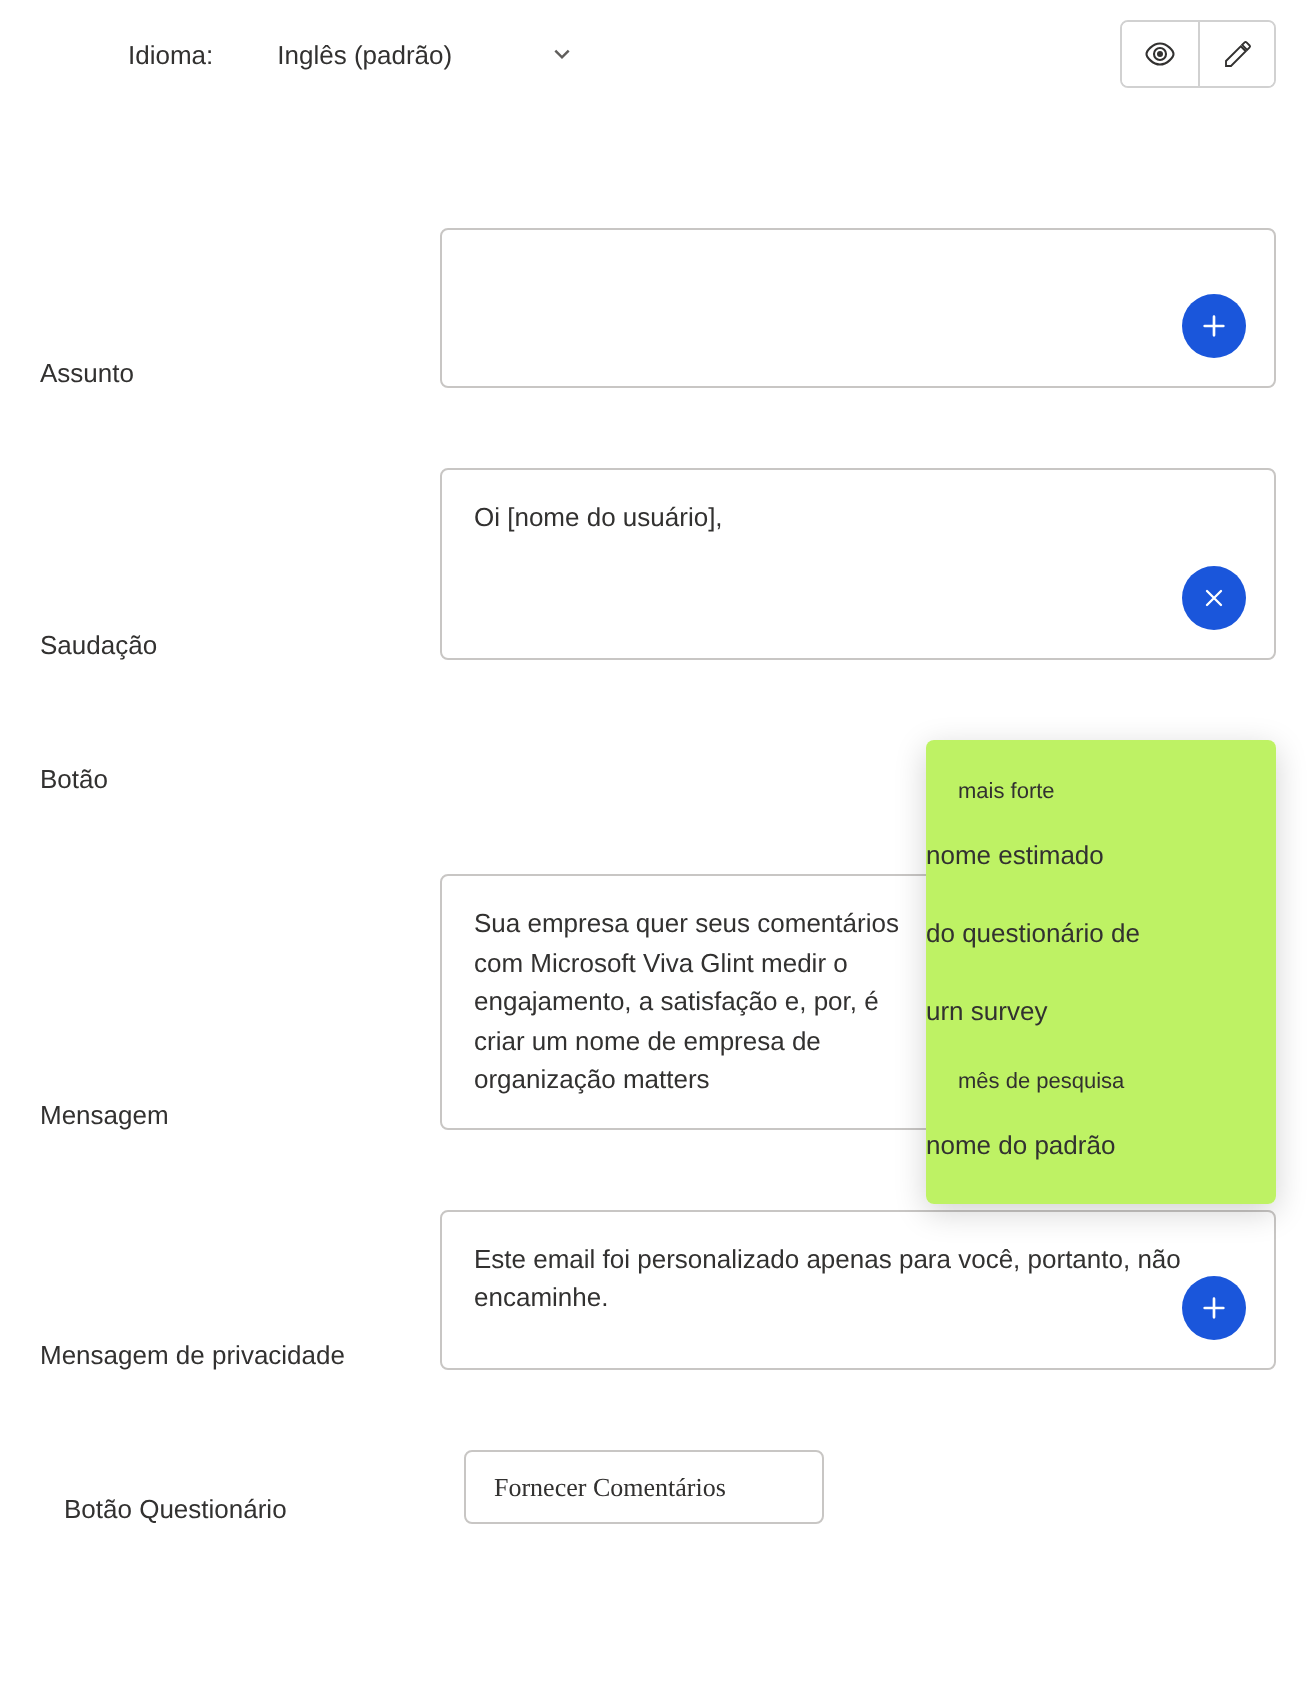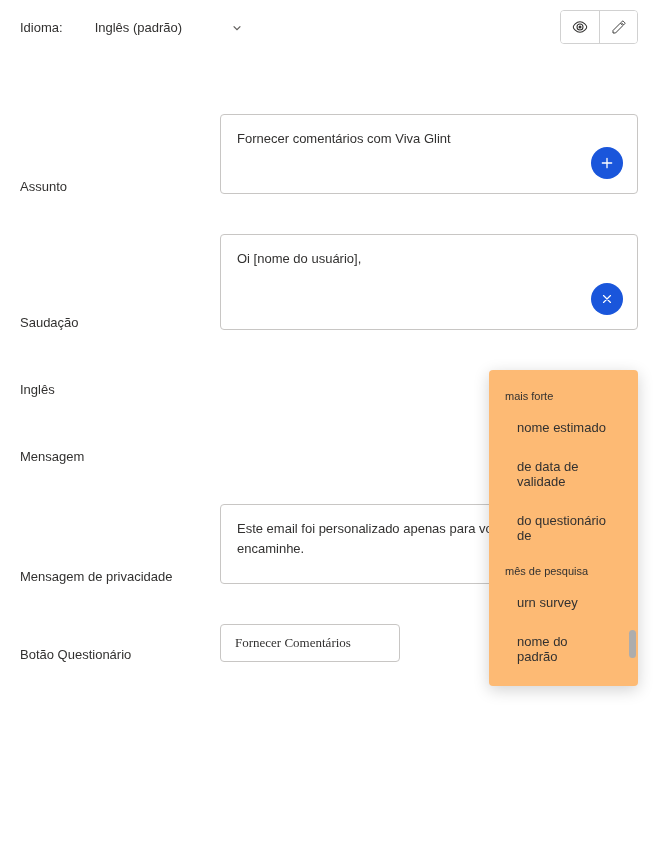--- a/index.html
+++ b/index.html
@@ -16,20 +16,21 @@
     .top-row {
       display: flex;
       justify-content: space-between;
       align-items: center;
       margin-bottom: 70px;
     }
     .lang-row {
       display: flex;
       align-items: center;
       gap: 32px;
+      margin-left: 44px;
     }
     .label-top {
       font-size: 13px;
       color: #323130;
     }
     .lang-select {
       display: flex;
       align-items: flex-end;
       gap: 50px;
       font-size: 13px;
@@ -113,30 +114,30 @@
       display: flex;
       align-items: center;
       justify-content: center;
       cursor: pointer;
       color: #ffffff;
     }
     .dropdown-panel {
       position: absolute;
       top: 370px;
       right: 20px;
-      width: 149px;
-      background: #fdba74;
+      width: 175px;
+      background: #bef264;
       box-shadow: 0 4px 16px rgba(0,0,0,0.18);
       border-radius: 4px;
       padding: 10px 0;
       z-index: 10;
       overflow-y: auto;
     }
     .dropdown-item {
-      padding: 12px 28px;
+      padding: 12px 0;
       font-size: 13px;
       color: #323130;
       cursor: pointer;
     }
     .dropdown-item.small {
       font-size: 11px;
       padding: 10px 16px 6px 16px;
     }
     .dropdown-scrollbar {
       position: absolute;
@@ -174,21 +175,20 @@
       <svg width="16" height="16" viewBox="0 0 24 24">
         <path d="M3 17.25V21h3.75L17.81 9.94l-3.75-3.75L3 17.25zM20.71 7.04a1 1 0 000-1.41l-2.34-2.34a1 1 0 00-1.41 0l-1.83 1.83 3.75 3.75 1.83-1.83z" fill="none" stroke="#323130" stroke-width="1.4"></path>
       </svg>
     </div>
   </div>
 </div>
 
 <div class="field-row">
   <div class="field-label">Assunto</div>
   <div class="field-box">
-    <span>Fornecer comentários com Viva Glint</span>
     <div class="fab">
       <svg width="16" height="16" viewBox="0 0 24 24">
           <path d="M12 5v14M5 12h14" stroke="#ffffff" stroke-width="2" stroke-linecap="round"></path>
         </svg>
     </div>
   </div>
 </div>
 
 <div class="field-row">
   <div class="field-label">Saudação</div>
@@ -196,48 +196,50 @@
     <span>Oi [nome do usuário],</span>
     <div class="fab">
       <svg width="14" height="14" viewBox="0 0 24 24">
           <path d="M6 6l12 12M18 6L6 18" stroke="#ffffff" stroke-width="2" stroke-linecap="round"></path>
         </svg>
     </div>
   </div>
 </div>
 
 <div class="field-row">
-  <div class="field-label">Inglês</div>
+  <div class="field-label">Botão</div>
 </div>
 
 <div class="field-row">
   <div class="field-label">Mensagem</div>
+  <div class="field-box" style="min-height:92px; padding-right:180px;">
+    <span>Sua empresa quer seus comentários com   Microsoft Viva Glint medir o engajamento, a satisfação e, por, é criar um nome de empresa de organização matters</span>
+  </div>
 </div>
 
 <div class="field-row">
   <div class="field-label">Mensagem de privacidade</div>
   <div class="field-box">
     <span>Este email foi personalizado apenas para você, portanto, não encaminhe.</span>
     <div class="fab">
       <svg width="16" height="16" viewBox="0 0 24 24">
           <path d="M12 5v14M5 12h14" stroke="#ffffff" stroke-width="2" stroke-linecap="round"></path>
         </svg>
     </div>
   </div>
 </div>
 
-<div class="field-row" style="margin-bottom:0;">
+<div class="field-row" style="margin-bottom:0;margin-left:12px;">
   <div class="field-label">Botão Questionário</div>
   <div class="field-box small">
     <span>Fornecer Comentários</span>
   </div>
 </div>
 
 <div class="dropdown-panel">
   <div class="dropdown-item small">mais forte</div>
   <div class="dropdown-item">nome estimado</div>
-  <div class="dropdown-item">de data de validade</div>
   <div class="dropdown-item">do questionário de</div>
+  <div class="dropdown-item">urn survey</div>
   <div class="dropdown-item small">mês de pesquisa</div>
-  <div class="dropdown-item">urn survey</div>
   <div class="dropdown-item">nome do padrão</div>
   <div class="dropdown-scrollbar"></div>
 </div>
 
 </body></html>

